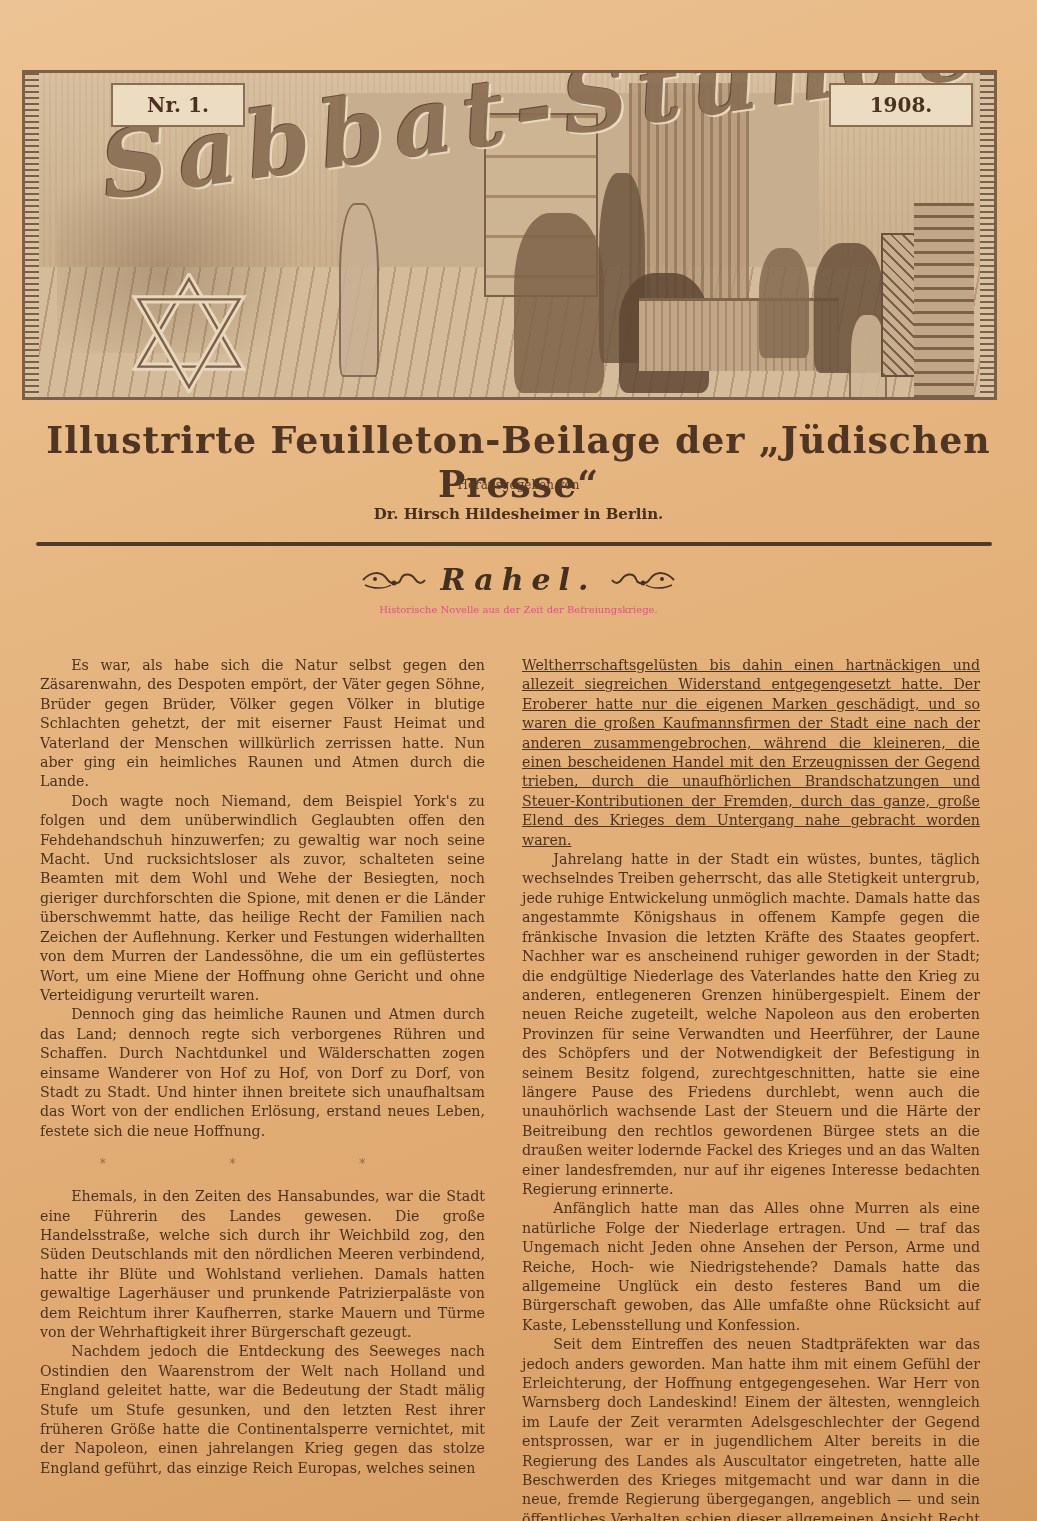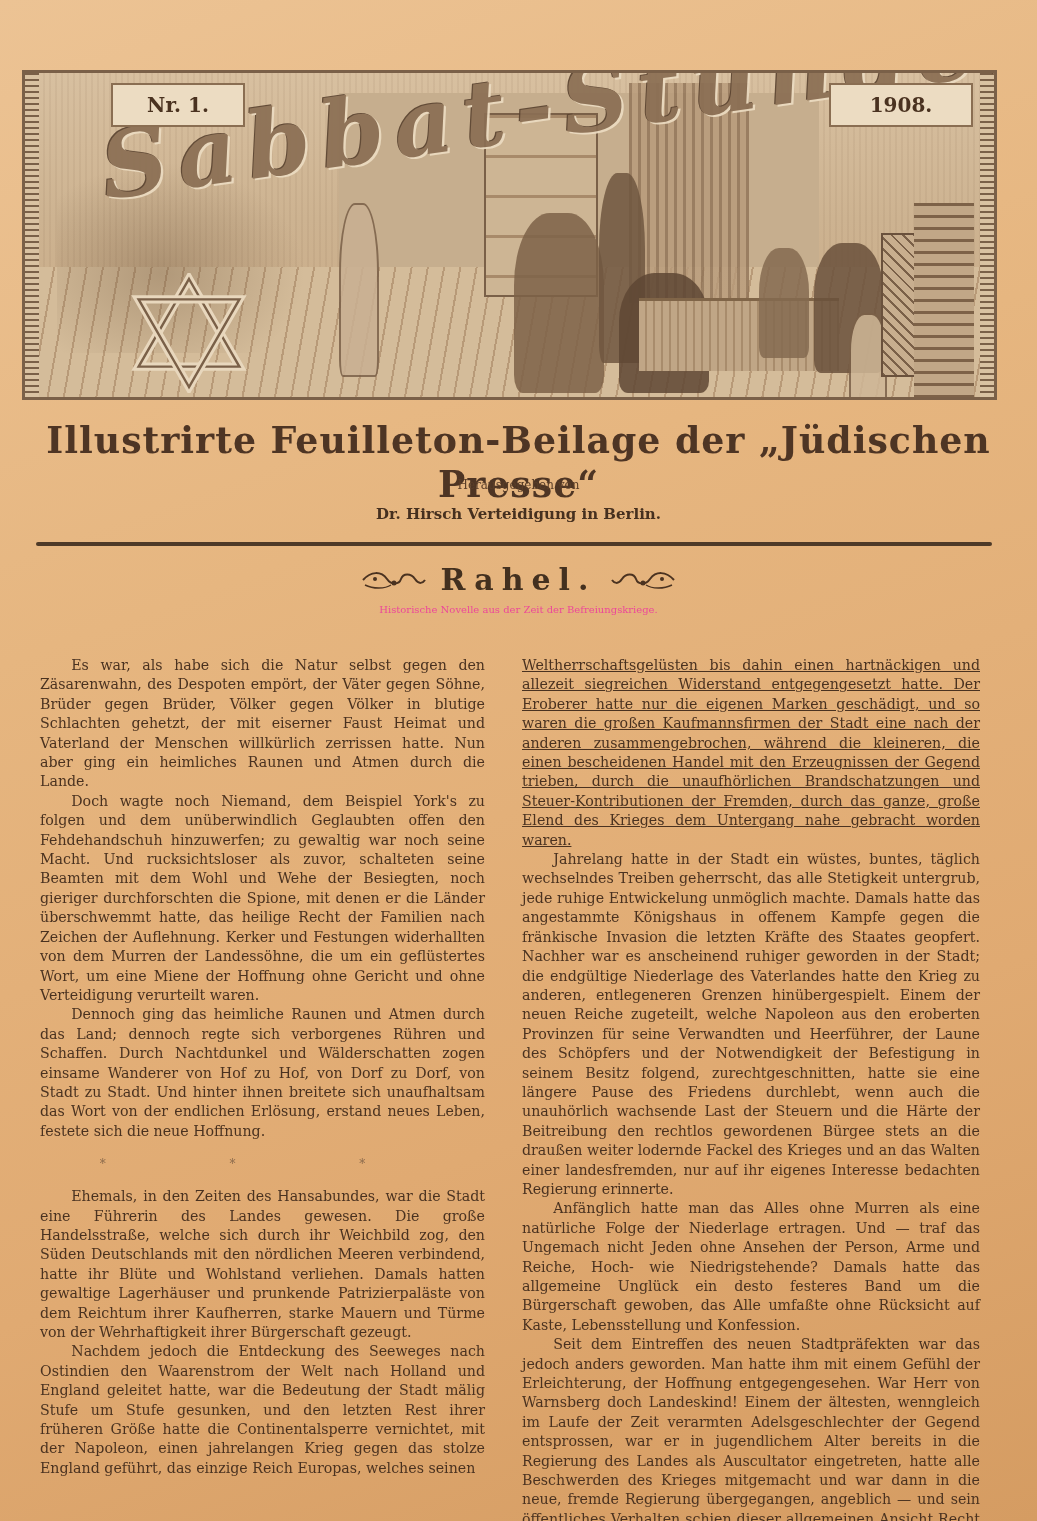--- a/index.html
+++ b/index.html
@@ -70,21 +70,21 @@
       position: absolute; left: 0; right: 0; top: 418px; text-align: center;
       font-family: "DejaVu Serif", serif; font-weight: bold; font-size: 37px;
       letter-spacing: 1px; color: #4e3524; transform: scaleX(0.98);
     }
     .editor-line { position: absolute; left: 0; right: 0; top: 478px; text-align: center; font-size: 12px; color: #5a3e28; }
     .editor-name { position: absolute; left: 0; right: 0; top: 505px; text-align: center; font-size: 15px; font-weight: bold; color: #46301f; }
     .rule { position: absolute; left: 36px; width: 956px; top: 542px; height: 4px; background: #4e3a28; border-radius: 2px; }
 
     .story-title-row { position: absolute; left: 0; right: 0; top: 562px; display: flex; justify-content: center; align-items: center; gap: 14px; }
     .ornament { width: 66px; height: 22px; }
-    .story-title { font-size: 30px; font-weight: bold; letter-spacing: 8px; color: #43301f; }
+    .story-title { font-size: 30px; font-weight: bold; letter-spacing: 8px; color: #43301f; font-style: italic; }
     .story-subtitle { position: absolute; left: 0; right: 0; top: 604px; text-align: center; font-size: 10px; color: #ec4899; }
     .byline { position: absolute; left: 0; right: 0; top: 628px; text-align: center; font-size: 13px; color: #4c3524; }
     .byline b { font-weight: bold; }
 
     
     .col { position: absolute; top: 656px; font-size: 14.2px; line-height: 19.4px; text-align: justify; color: #4a3220; }
     .col-left { left: 40px; width: 445px; }
     .col-right { left: 522px; width: 458px; }
     .col p { margin: 0; text-indent: 2.2em; }
     .col p.no-indent { text-indent: 0; text-decoration: underline; }
@@ -121,21 +121,21 @@
         <polygon points="50,95 8,22 92,22" fill="none" stroke="#7a6048" stroke-width="2"></polygon>
       </svg>
       <div class="masthead-title">Sabbat-Stunden</div>
       <div class="banner banner-left">Nr. 1.</div>
       <div class="banner banner-right">1908.</div>
     </div>
   </div>
 
   <div class="supplement-title">Illustrirte Feuilleton-Beilage der „Jüdischen Presse“</div>
   <div class="editor-line">Herausgegeben von</div>
-  <div class="editor-name">Dr. Hirsch Verteidigung in Berlin.</div>
+  <div class="editor-name">Dr. Hirsch Hildesheimer in Berlin.</div>
   <div class="rule"></div>
 
   <div class="story-title-row">
     <svg class="ornament" viewBox="0 0 66 22">
       <path d="M2 11 C10 2, 20 2, 26 10 C30 16, 38 16, 40 10 C42 4, 50 4, 54 10 C58 16, 62 14, 64 11" fill="none" stroke="#4a3220" stroke-width="2"></path>
       <circle cx="33" cy="14" r="2.5" fill="#4a3220"></circle>
         <circle cx="14" cy="10" r="2" fill="#4a3220"></circle>
       <path d="M4 16 C12 20, 24 20, 30 16" fill="none" stroke="#4a3220" stroke-width="1.5"></path>
     </svg>
     <span class="story-title">Rahel.</span>

